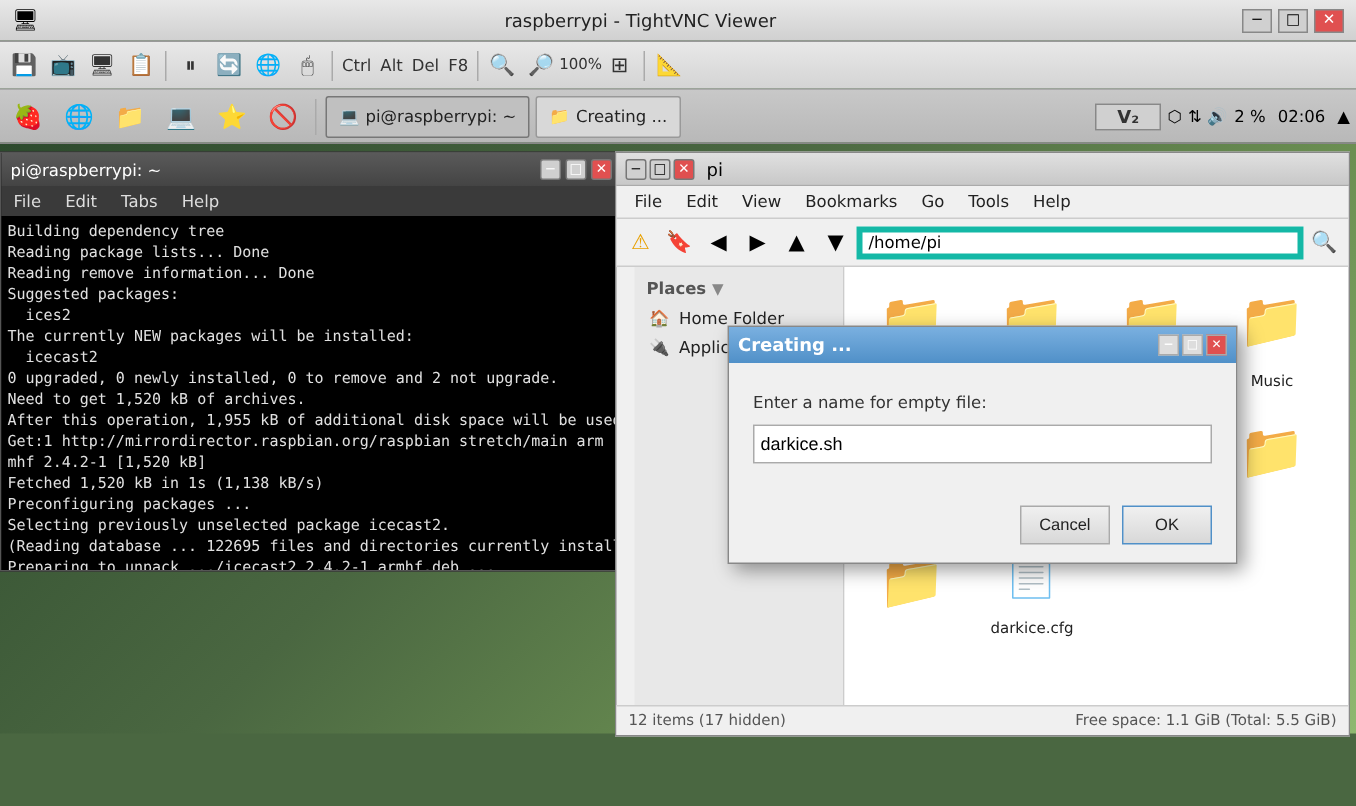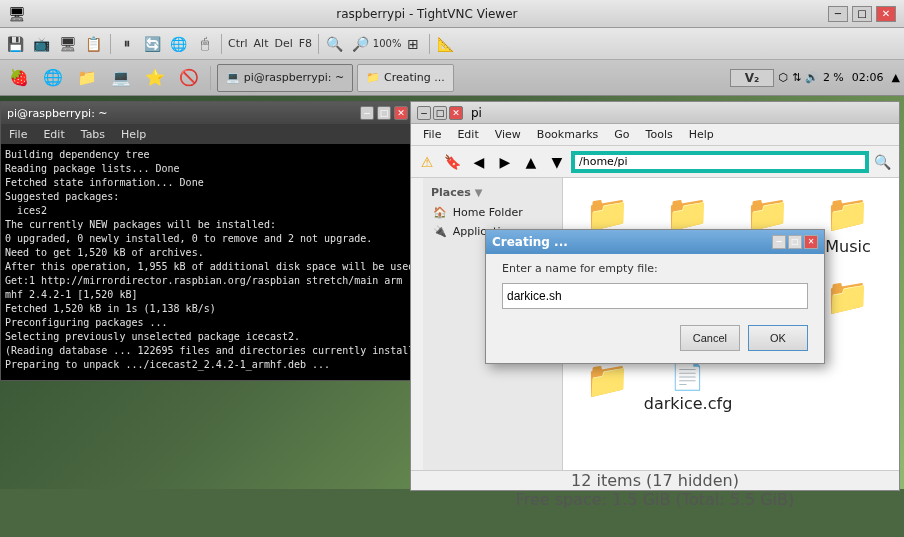--- a/index.html
+++ b/index.html
@@ -187,27 +187,26 @@
     }
     .fm-content {
       flex: 1; display: flex; flex-wrap: wrap; align-content: flex-start;
       padding: 10px; gap: 10px; overflow: hidden; background: white;
     }
     .fm-folder {
       display: flex; flex-direction: column; align-items: center;
       width: 70px; cursor: pointer; padding: 4px; border: 1px solid transparent;
     }
     .fm-folder-icon { font-size: 36px; color: #e8b040; }
-    .fm-folder-label { font-size: 16px; text-align: left; color: #222; margin-top: 2px; }
+    .fm-folder-label { font-size: 10px; text-align: left; color: #222; margin-top: 14px; }
     .fm-file-icon { font-size: 28px; color: #888; }
     .fm-status {
       height: 20px; background: #f0f0f0; border-top: 1px solid #ccc;
-      display: flex; align-items: center; padding: 0 8px; font-size: 16px; color: #555;
+      display: flex; align-items: center; padding: 0 8px; font-size: 10px; color: #555;
       justify-content: space-between;
-      flex-direction: column;
     }
 
     
     .dialog-overlay {
       position: absolute;
       top: 0; left: 0; right: 0; bottom: 0;
       display: flex; align-items: center; justify-content: center;
     }
     .dialog {
       background: #f0f0f0;
@@ -221,21 +220,21 @@
       display: flex;
       align-items: center;
       padding: 0 6px;
       color: white;
       font-size: 12px;
       font-weight: bold;
     }
     .dialog-title { flex: 1; }
     .dialog-btn { width: 14px; height: 14px; border: 1px solid #aaa; background: #ddd; cursor: pointer; display: flex; align-items: center; justify-content: center; font-size: 8px; margin-left: 2px; }
     .dialog-btn.close { background: #e05050; color: white; }
-    .dialog-body { padding: 8px 16px; }
+    .dialog-body { padding: 20px 16px; }
     .dialog-label { font-size: 11px; color: #333; margin-bottom: 8px; }
     .dialog-input {
       width: 100%; height: 26px; border: 1px solid #aaa; background: white;
       font-size: 12px; padding: 0 4px;
     }
     .dialog-buttons {
       display: flex; justify-content: flex-end; gap: 8px; padding: 8px 16px 12px; align-items: center;
     }
     .dialog-action-btn {
       height: 26px; min-width: 60px; padding: 0 12px;
@@ -325,24 +324,25 @@
     </div>
     <div class="terminal-menu">
       <span class="terminal-menu-item">File</span>
       <span class="terminal-menu-item">Edit</span>
       <span class="terminal-menu-item">Tabs</span>
       <span class="terminal-menu-item">Help</span>
     </div>
     <div class="terminal-content">
       <div class="terminal-line">Building dependency tree</div>
       <div class="terminal-line">Reading package lists... Done</div>
-      <div class="terminal-line">Fetched state information... Done</div>
+      <div class="terminal-line">Reading remove information... Done</div>
       <div class="terminal-line">Suggested packages:</div>
       <div class="terminal-line">  ices2</div>
       <div class="terminal-line">The currently NEW packages will be installed:</div>
+      <div class="terminal-line">  icecast2</div>
       <div class="terminal-line">0 upgraded, 0 newly installed, 0 to remove and 2 not upgrade.</div>
       <div class="terminal-line">Need to get 1,520 kB of archives.</div>
       <div class="terminal-line">After this operation, 1,955 kB of additional disk space will be used.</div>
       <div class="terminal-line">Get:1 http://mirrordirector.raspbian.org/raspbian stretch/main arm</div>
       <div class="terminal-line">mhf 2.4.2-1 [1,520 kB]</div>
       <div class="terminal-line">Fetched 1,520 kB in 1s (1,138 kB/s)</div>
       <div class="terminal-line">Preconfiguring packages ...</div>
       <div class="terminal-line">Selecting previously unselected package icecast2.</div>
       <div class="terminal-line">(Reading database ... 122695 files and directories currently installed.)</div>
       <div class="terminal-line">Preparing to unpack .../icecast2_2.4.2-1_armhf.deb ...</div>
@@ -432,21 +432,21 @@
           <div class="fm-folder-label"></div>
         </div>
         <div class="fm-folder">
           <div class="fm-file-icon">📄</div>
           <div class="fm-folder-label">darkice.cfg</div>
         </div>
       </div>
     </div>
     <div class="fm-status">
       <span>12 items (17 hidden)</span>
-      <span>Free space: 1.5 GiB (Total: 5.5 GiB)</span>
+      <span>Free space: 1.1 GiB (Total: 5.5 GiB)</span>
     </div>
 
     <div class="dialog-overlay">
       <div class="dialog">
         <div class="dialog-titlebar">
           <span class="dialog-title">Creating ...</span>
           <div class="dialog-btn">−</div>
           <div class="dialog-btn">□</div>
           <div class="dialog-btn close">✕</div>
         </div>

